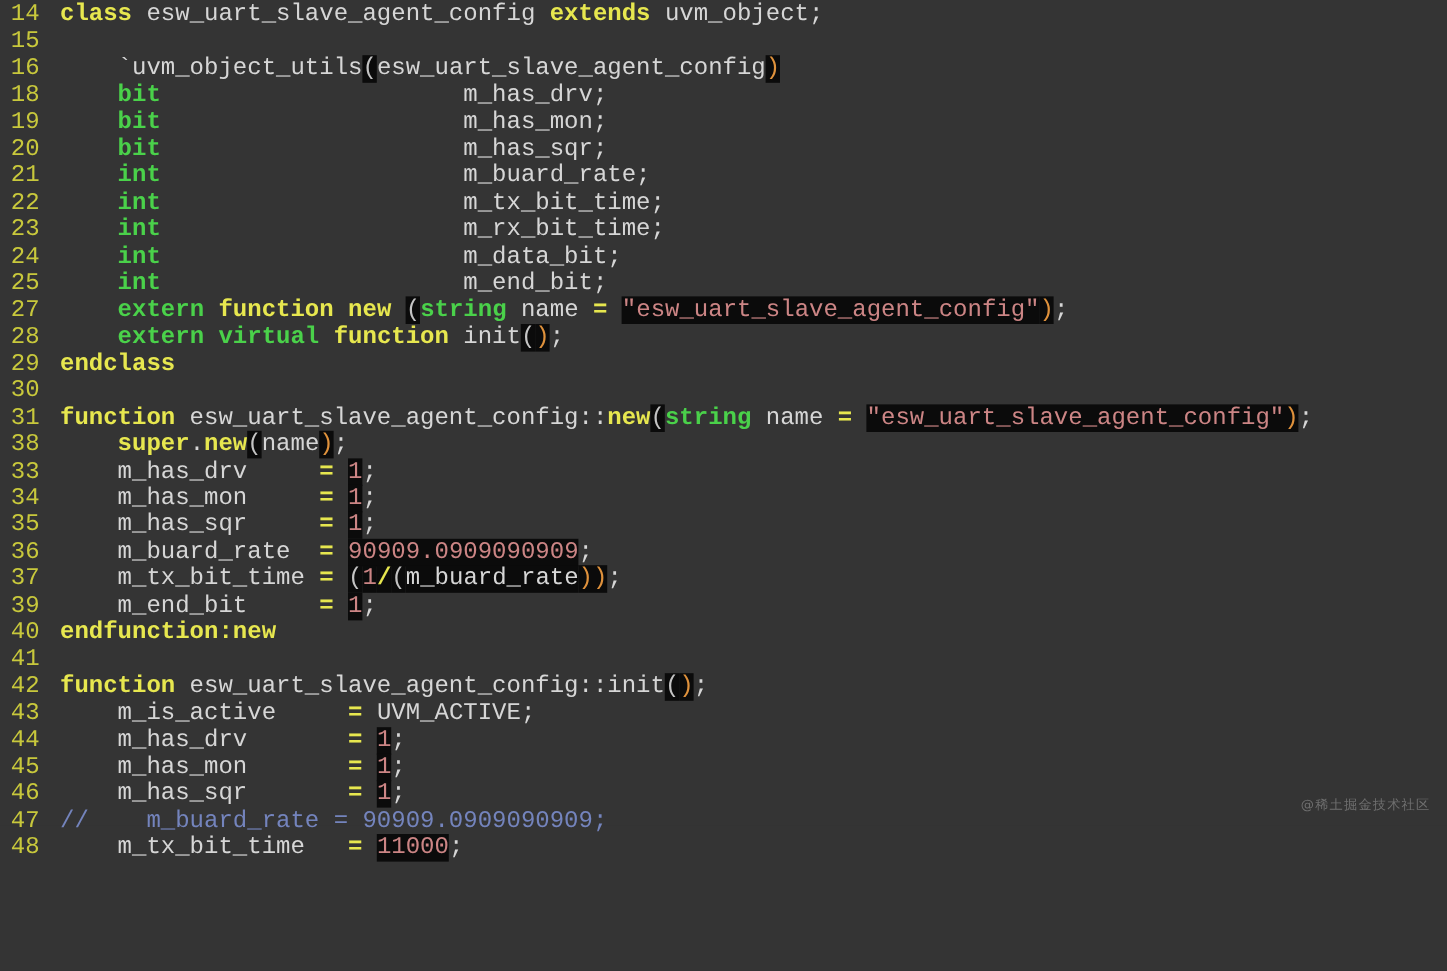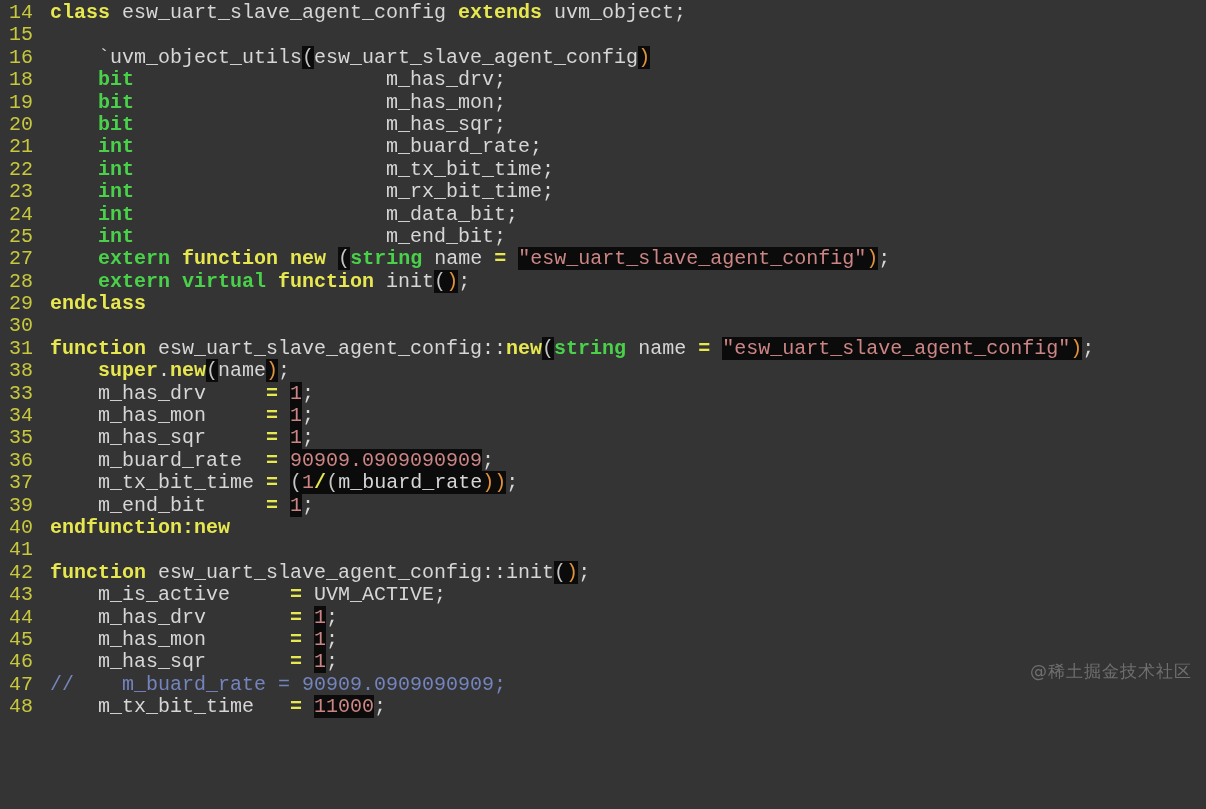--- a/index.html
+++ b/index.html
@@ -46,21 +46,21 @@
   .t-pc  { color: var(--paren_close, #e0923c); background: var(--blackbox, #0b0b0b); }
   .t-plb { color: var(--plain, #d6d6d6); background: var(--blackbox, #0b0b0b); }
   .t-kwb { color: var(--keyword, #e7e74f); font-weight: bold; background: var(--blackbox, #0b0b0b); }
   .t-cm  { color: var(--comment, #7484bd); }
   #watermark {
     position: absolute;
     right: 14px;
     bottom: 6px;
     color: var(--watermark, #6f6f6f);
     font-family: "DejaVu Sans", "Liberation Sans", sans-serif;
-    font-size: 17px;
+    font-size: 11px;
     letter-spacing: 1px;
   }
 </style>
 </head>
 <body>
 
 <div id="editor">
   <div id="code-lines">
       <div class="code-line"><span class="line-num">14</span><span class="line-code"><span class="t-kw">class</span><span class="t-pl"> esw_uart_slave_agent_config </span><span class="t-kw">extends</span><span class="t-pl"> uvm_object;</span></span></div>
       <div class="code-line"><span class="line-num">15</span><span class="line-code"></span></div>

